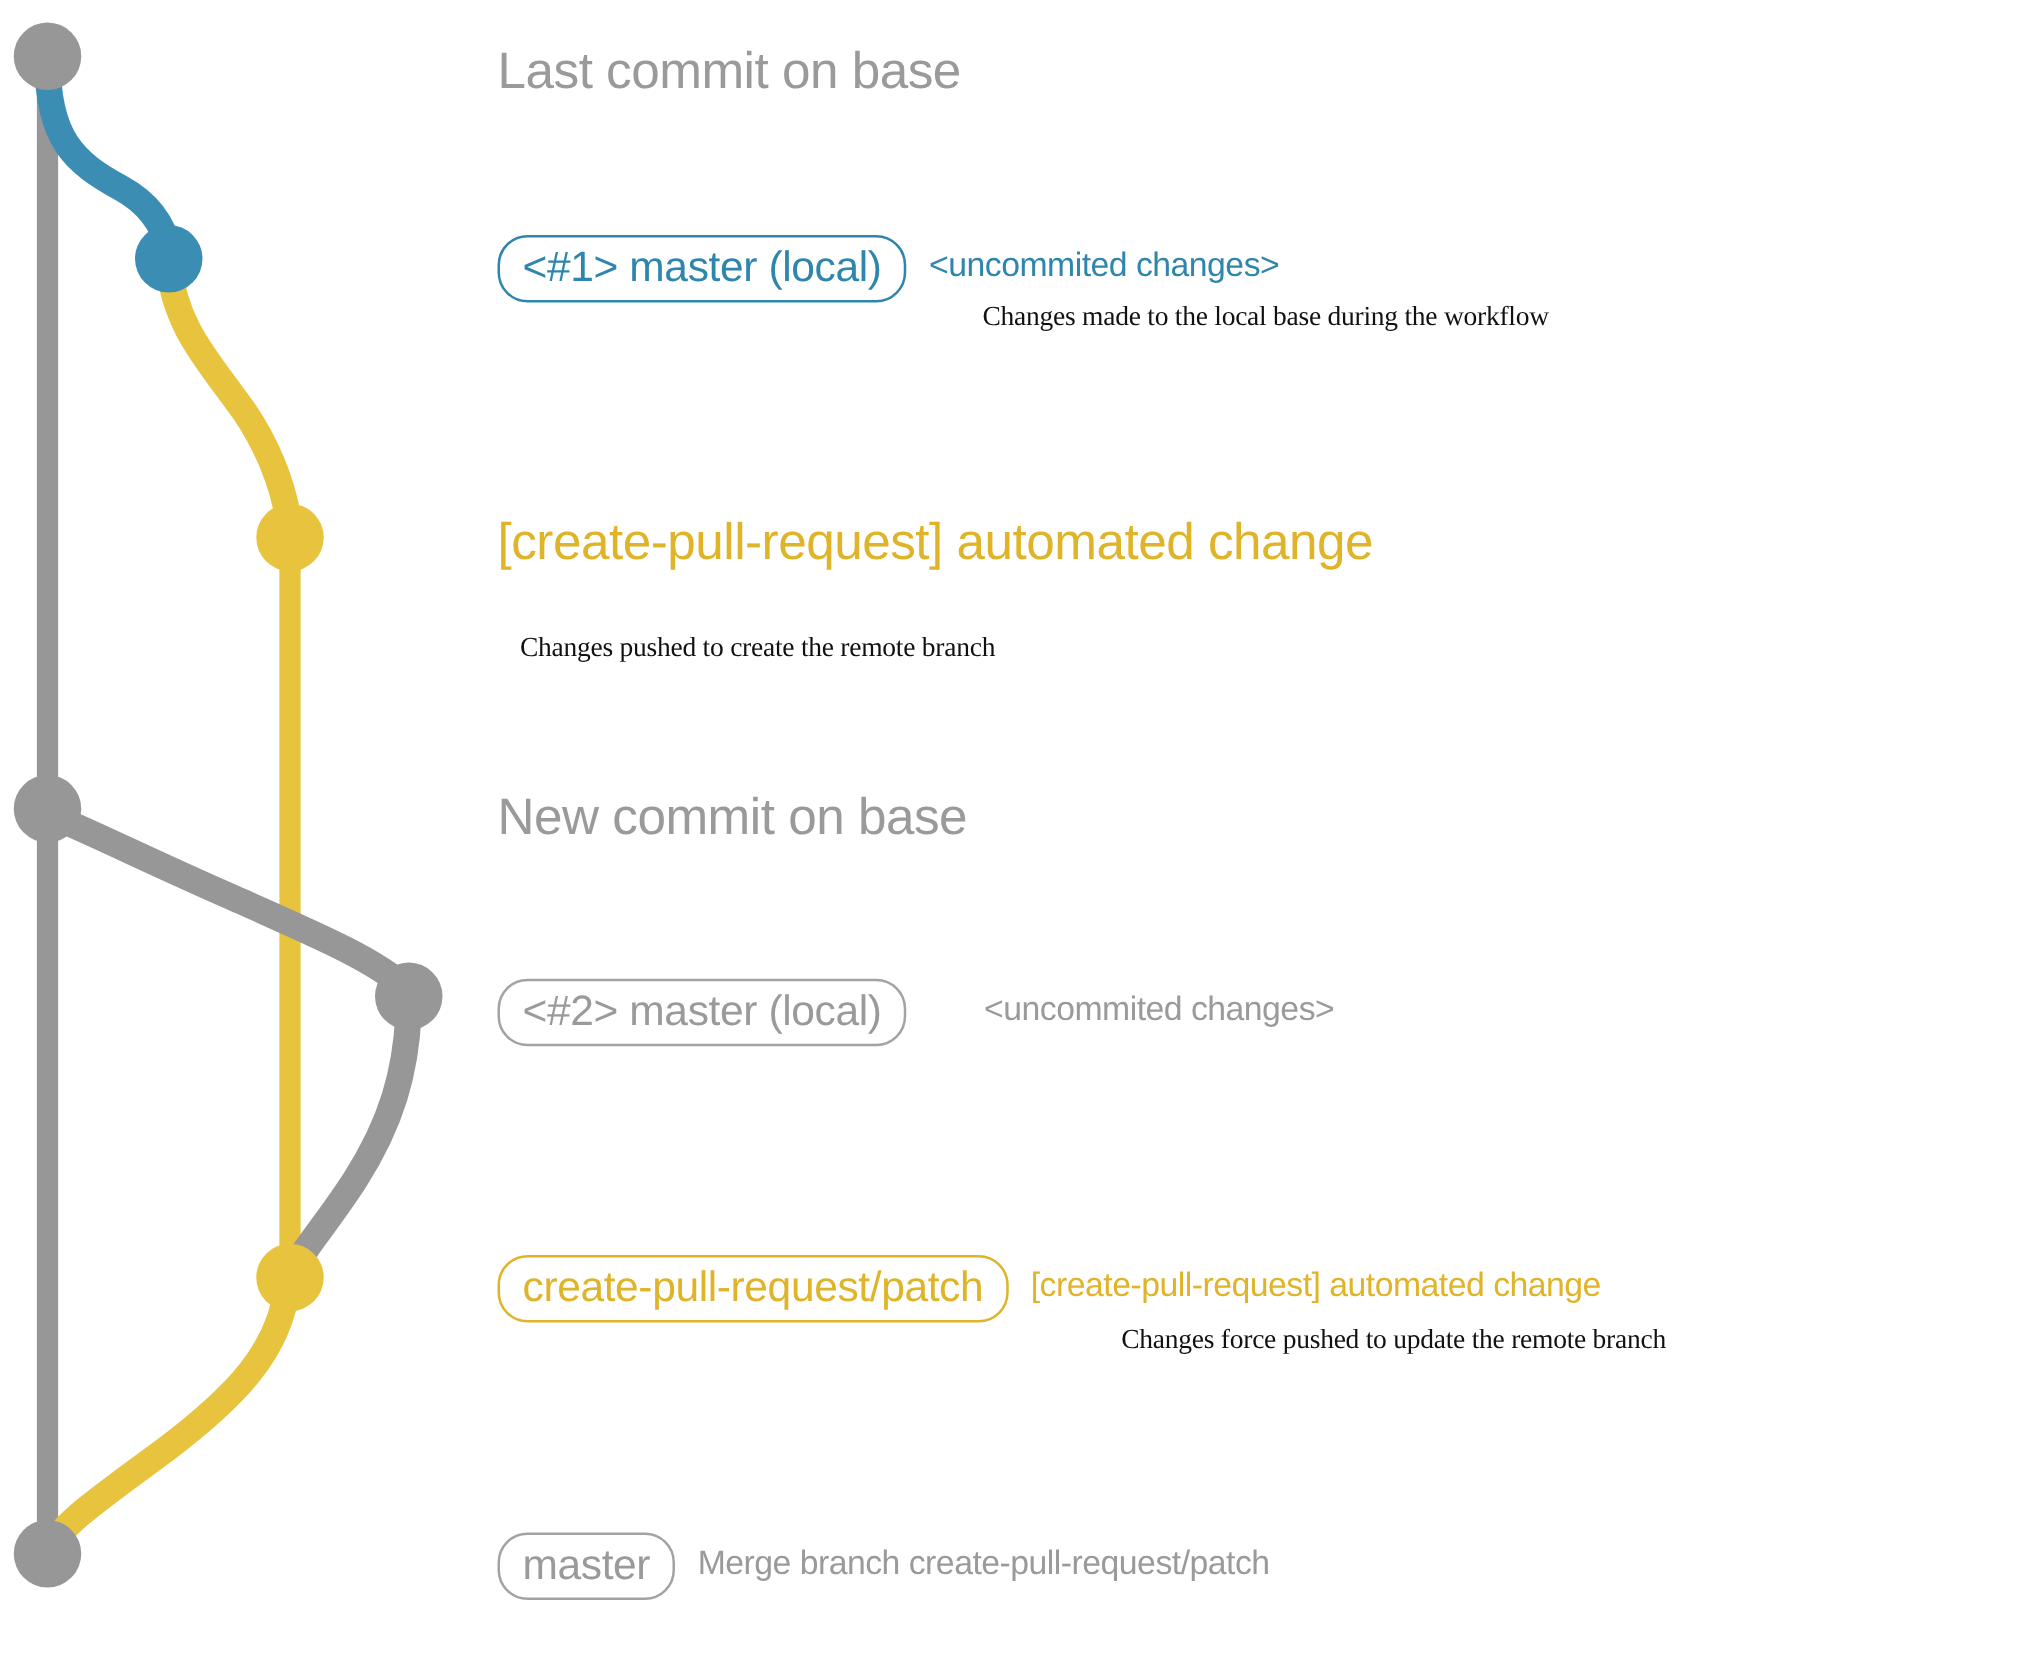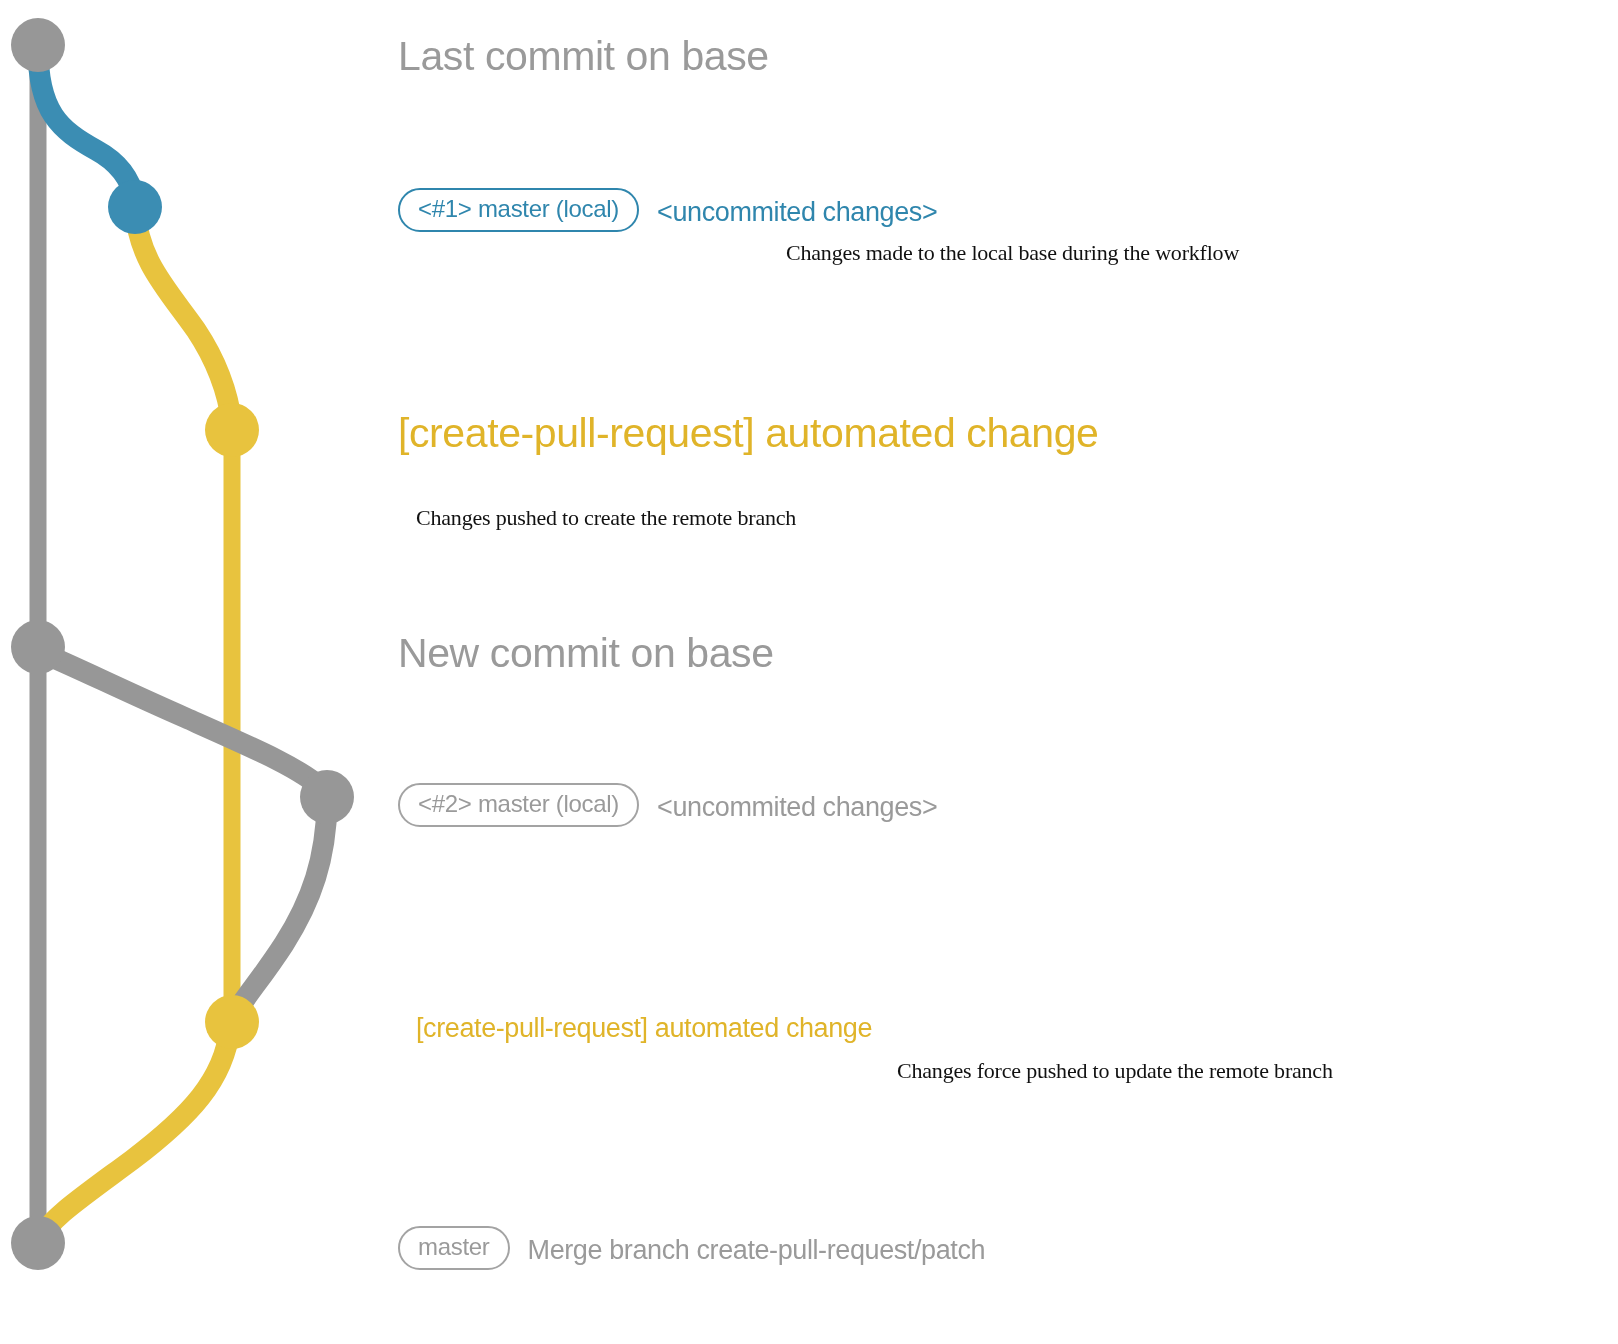--- a/index.html
+++ b/index.html
@@ -37,21 +37,21 @@
     align-items: flex-start;
   }
 
   .pill {
     display: inline-flex;
     align-items: center;
     justify-content: center;
     border: 2px solid #979797;
     border-radius: 24px;
     padding: 7px 18px 9px 18px;
-    font-size: 24px;
+    font-size: 34px;
     line-height: 1;
     color: #979797;
     box-sizing: border-box;
     white-space: nowrap;
     font-family: "Liberation Sans", sans-serif;
     letter-spacing: -0.3px;
   }
   .pill.blue  { border-color: #2f86ad; color: #2f86ad; }
   .pill.yellow{ border-color: #e0b429; color: #e0b429; }
   .pill.gray  { border-color: #a3a3a3; color: #9a9a9a; }
@@ -123,26 +123,27 @@
     <span class="pill blue">&lt;#1&gt; master (local)</span>
     <span class="commit-title blue" style="margin-left:18px; margin-top:11px;">&lt;uncommited changes&gt;</span>
   </div>
   <div class="desc" style="left:786px; top:242px;">Changes made to the local base during the workflow</div>
 
   <div class="title-only" style="left:398px; top:413px; color:#e0b429;">[create-pull-request] automated change</div>
   <div class="desc" style="left:416px; top:463px;margin-top:44px;">Changes pushed to create the remote branch</div>
 
   <div class="title-only" style="left:398px; top:633px;">New commit on base</div>
 
-  <div class="row" style="left:398px; top:783px;">
+  <div class="row" style="left:398px; top:783px;gap:44px;">
     <span class="pill gray">&lt;#2&gt; master (local)</span>
     <span class="commit-title gray" style="margin-left:18px; margin-top:11px;">&lt;uncommited changes&gt;</span>
   </div>
 
   <div class="row" style="left:398px; top:1004px;">
+    <span class="pill yellow">create-pull-request/patch</span>
     <span class="commit-title yellow" style="margin-left:18px; margin-top:11px;">[create-pull-request] automated change</span>
   </div>
   <div class="desc" style="left:897px; top:1060px;">Changes force pushed to update the remote branch</div>
 
   <div class="row" style="left:398px; top:1226px;">
     <span class="pill gray">master</span>
     <span class="commit-title gray" style="margin-left:18px; margin-top:11px;">Merge branch create-pull-request/patch</span>
   </div>
 
 </div>

